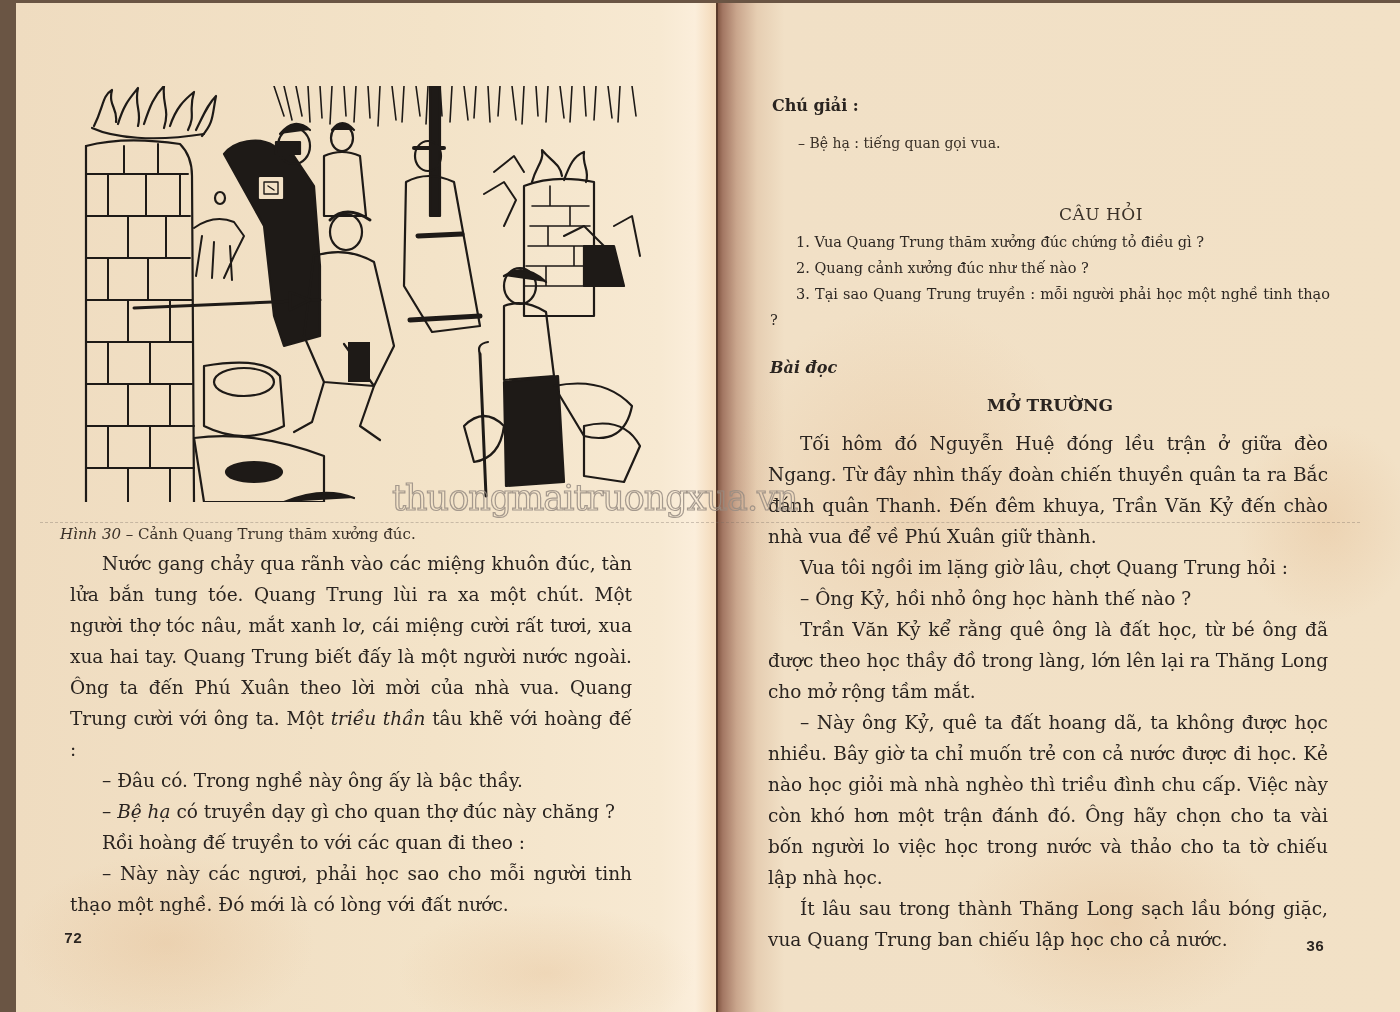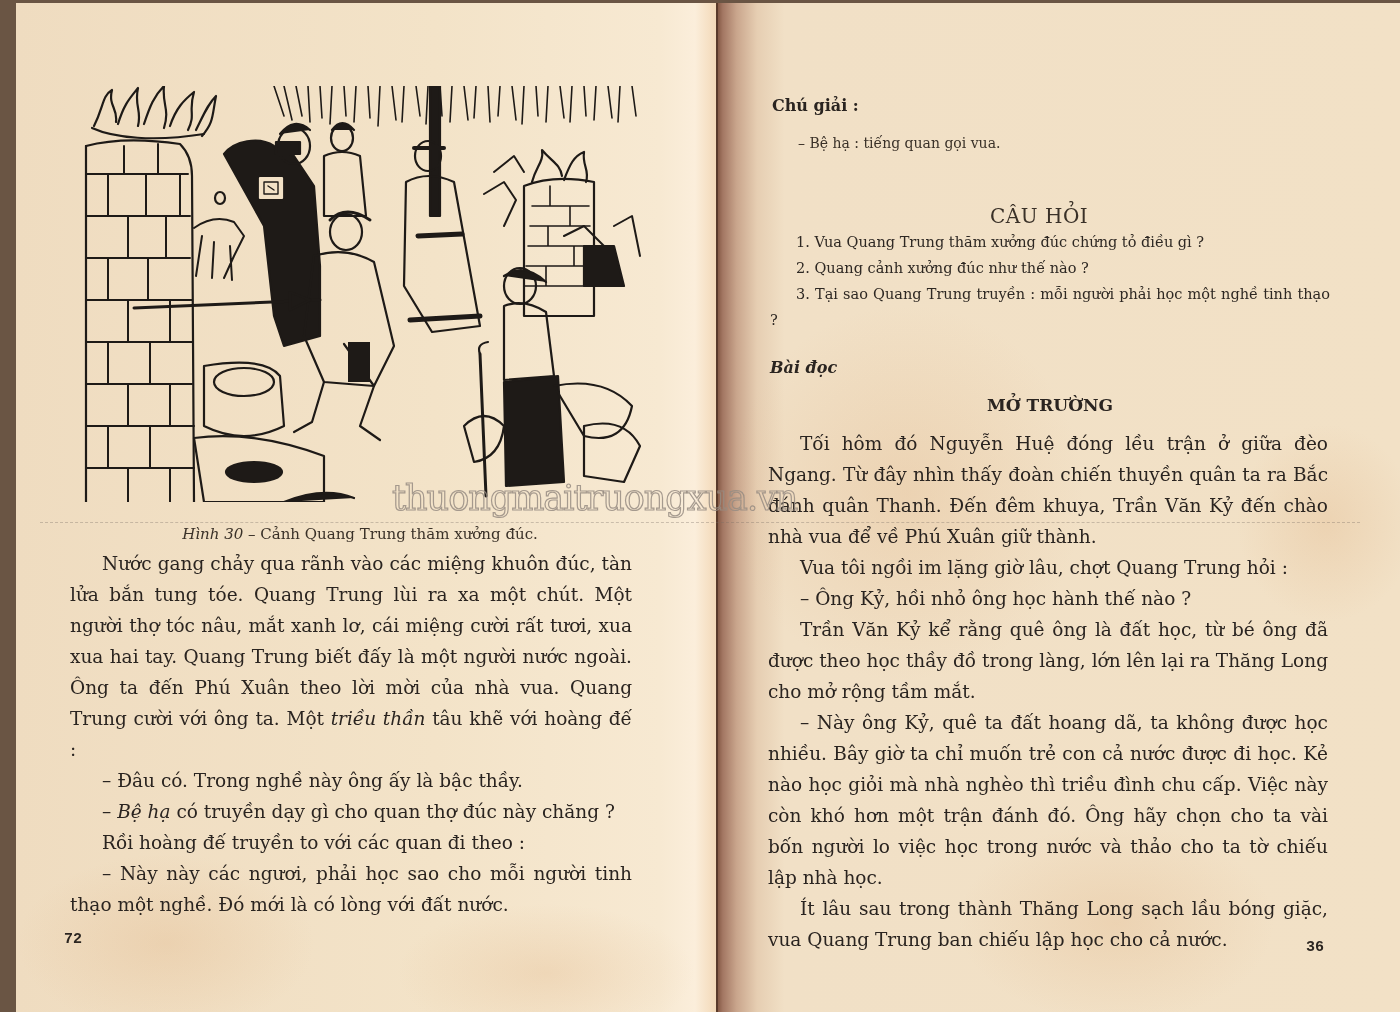--- a/index.html
+++ b/index.html
@@ -31,42 +31,42 @@
   }
 
   
   .illustration {
     position:absolute; left:84px; top:86px; width:560px; height:416px;
   }
   .illustration svg { width:100%; height:100%; }
 
   .caption {
     position:absolute; left:60px; width:600px; top:525px;
-    text-align:center; font-size:15px; color:#3a3128;
+    text-align:left; font-size:15px; color:#3a3128;
   }
   .caption .fig-label { font-style:italic; }
 
   .body-text {
     font-size:18.5px; line-height:31px; text-align:justify;
   }
   .body-text p { margin:0; }
   .indent { text-indent:32px; }
   .em { font-style:italic; }
 
   .left-body { position:absolute; left:70px; width:562px; top:548px; }
   .right-body { position:absolute; left:768px; width:560px; top:428px; }
 
   .notes-title {
     position:absolute; left:772px; top:96px; font-weight:bold; font-size:16px;text-align:center;
   }
   .notes-list { position:absolute; left:798px; top:130px; font-size:14px; line-height:27px; color:#3a3128; }
   .notes-list div { margin:0; }
 
   .questions-title {
-    position:absolute; left:990px; top:204px; font-size:20px; letter-spacing:0.5px; color:#3a3128;
+    position:absolute; left:1059px; top:204px; font-size:17px; letter-spacing:0.5px; color:#3a3128;
   }
   .questions {
     position:absolute; left:770px; width:560px; top:229px; font-size:14.5px; line-height:26px; color:#2e2823;
     text-align:justify;
   }
   .questions p { margin:0; }
   .questions .q { text-indent:26px; }
 
   .reading-label {
     position:absolute; left:770px; top:358px; font-style:italic; font-weight:bold; font-size:16px;

